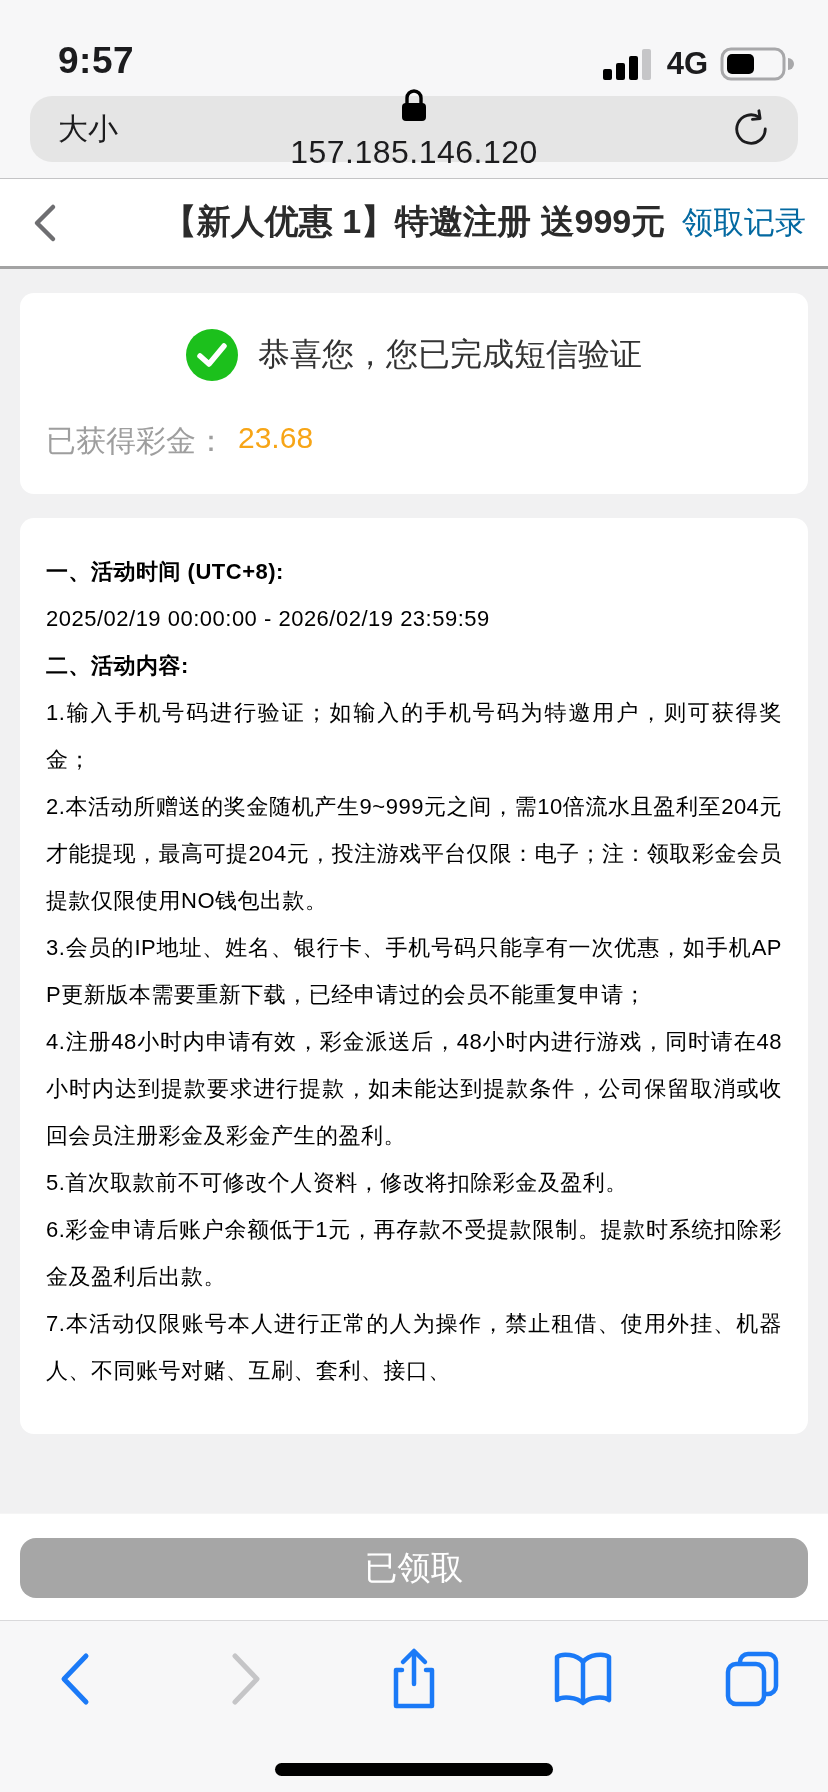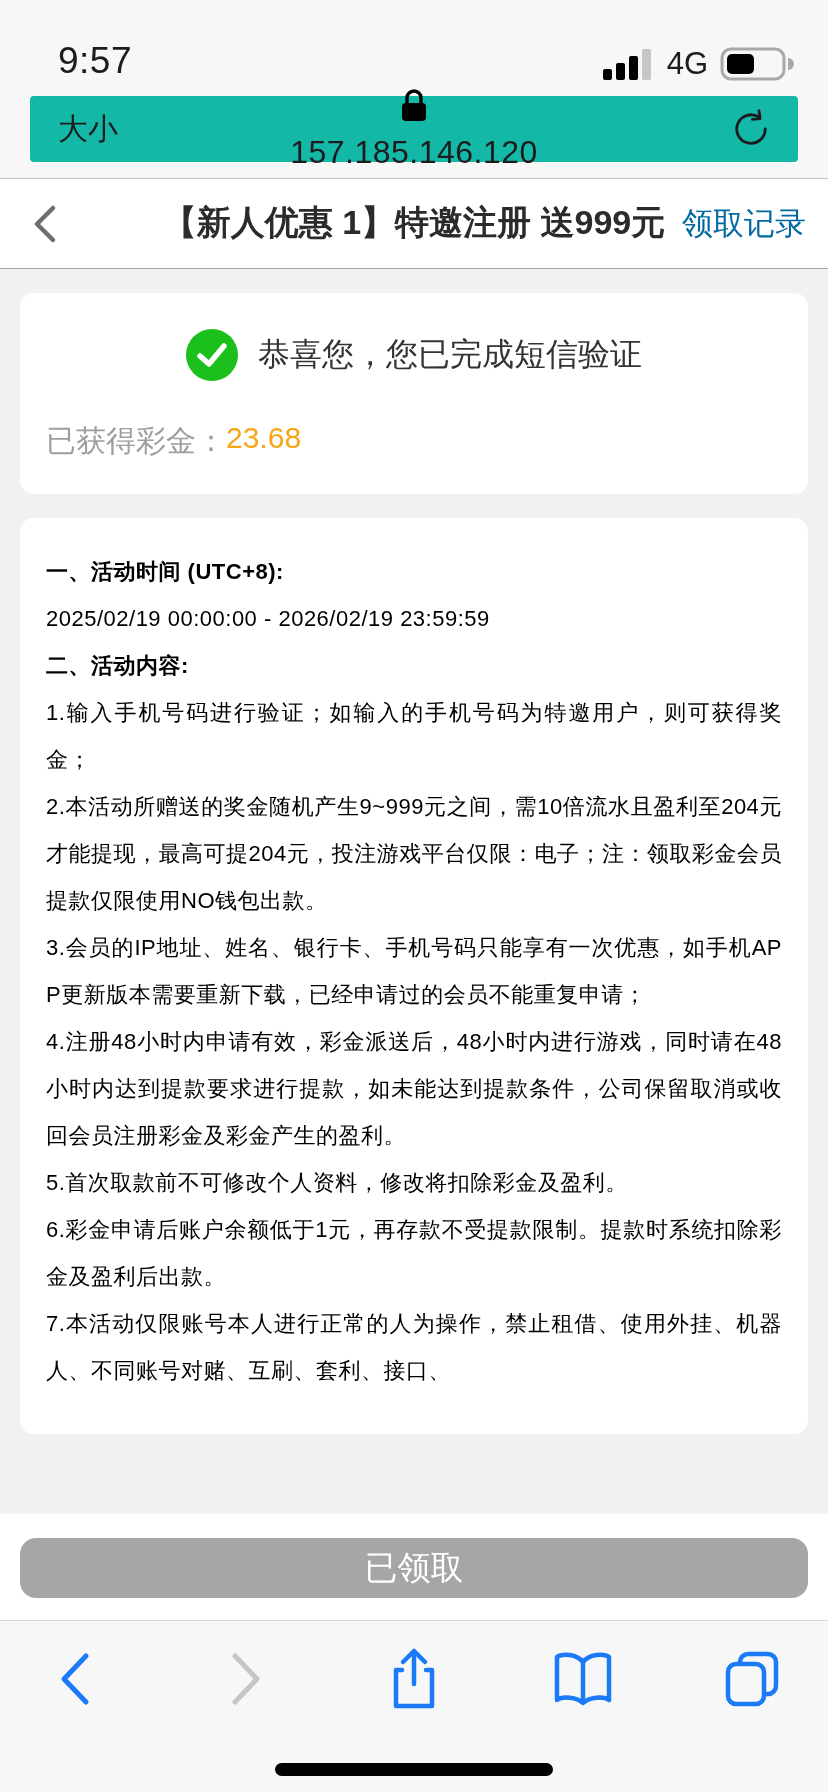--- a/index.html
+++ b/index.html
@@ -11,40 +11,40 @@
     overflow:hidden;
     color:#1c1c1e;
   }
 
   
   .top-chrome { background:#f7f7f8; border-bottom:1px solid #c4c4c6; flex:0 0 auto; }
   .status-bar {
     height:90px; display:flex; align-items:flex-end; justify-content:space-between;
     padding:0 34px 8px 58px;
   }
-  .status-time { font-size:37px; font-weight:400; letter-spacing:.5px; }
+  .status-time { font-size:37px; font-weight:700; letter-spacing:.5px; }
   .status-right { display:flex; align-items:center; gap:12px; }
-  .net-label { font-size:31px; font-weight:400; }
+  .net-label { font-size:31px; font-weight:700; }
 
   .url-row { padding:6px 30px 16px; }
   .url-pill {
-    height:66px; background:#14b8a6; border-radius:4px;
+    height:66px; background:#e5e5e5; border-radius:22px;
     display:flex; align-items:center; justify-content:space-between;
     padding:0 28px; position:relative;
   }
   .text-size-btn { font-size:30px; color:#1c1c1e; }
   .url-center {
     position:absolute; left:0; right:0; display:flex; align-items:center;
     justify-content:center; gap:12px; pointer-events:none;flex-direction:column;
   }
   .url-text { font-size:32px; font-weight:500; letter-spacing:.5px; }
 
   
   .page-header {
-    background:#fff; border-bottom:1px solid #a3a3a3;
+    background:#fff; border-bottom:3px solid #a3a3a3;
     min-height:90px; position:relative; flex:0 0 auto;
     display:flex; align-items:center; justify-content:center;
     padding:10px 0 12px;
   }
   .hdr-back { position:absolute; left:26px; top:50%; transform:translateY(-50%); width:40px; height:44px; }
   .hdr-title {
     width:505px; text-align:center; font-size:34px; font-weight:600;
     color:#2b2b2b; line-height:45px;
   }
   .hdr-action {
@@ -53,21 +53,21 @@
   }
 
   
   .content { flex:1 1 auto; overflow:hidden; background:#f1f1f2; }
   .card {
     background:#fff; margin:24px 20px 16px; border-radius:14px;
   }
   .success-card { padding:36px 26px 32px; }
   .success-row { display:flex; align-items:center; justify-content:center; gap:20px; }
   .success-text { font-size:32px; color:#333; font-weight:500; }
-  .bonus-row { margin-top:40px; font-size:30px; display:flex; gap:0; }
+  .bonus-row { margin-top:40px; font-size:30px; display:flex; gap:12px; }
   .bonus-label { color:#9e9e9e; }
   .bonus-value { color:#f7a516; }
 
   .rules-card { padding:30px 26px 40px; }
   .rules-card p {
     font-size:22px; line-height:47px; color:#000000;
     text-align:justify; letter-spacing:.5px; word-break:break-all;
   }
   .rules-card p.bold { font-weight:700; }
 

